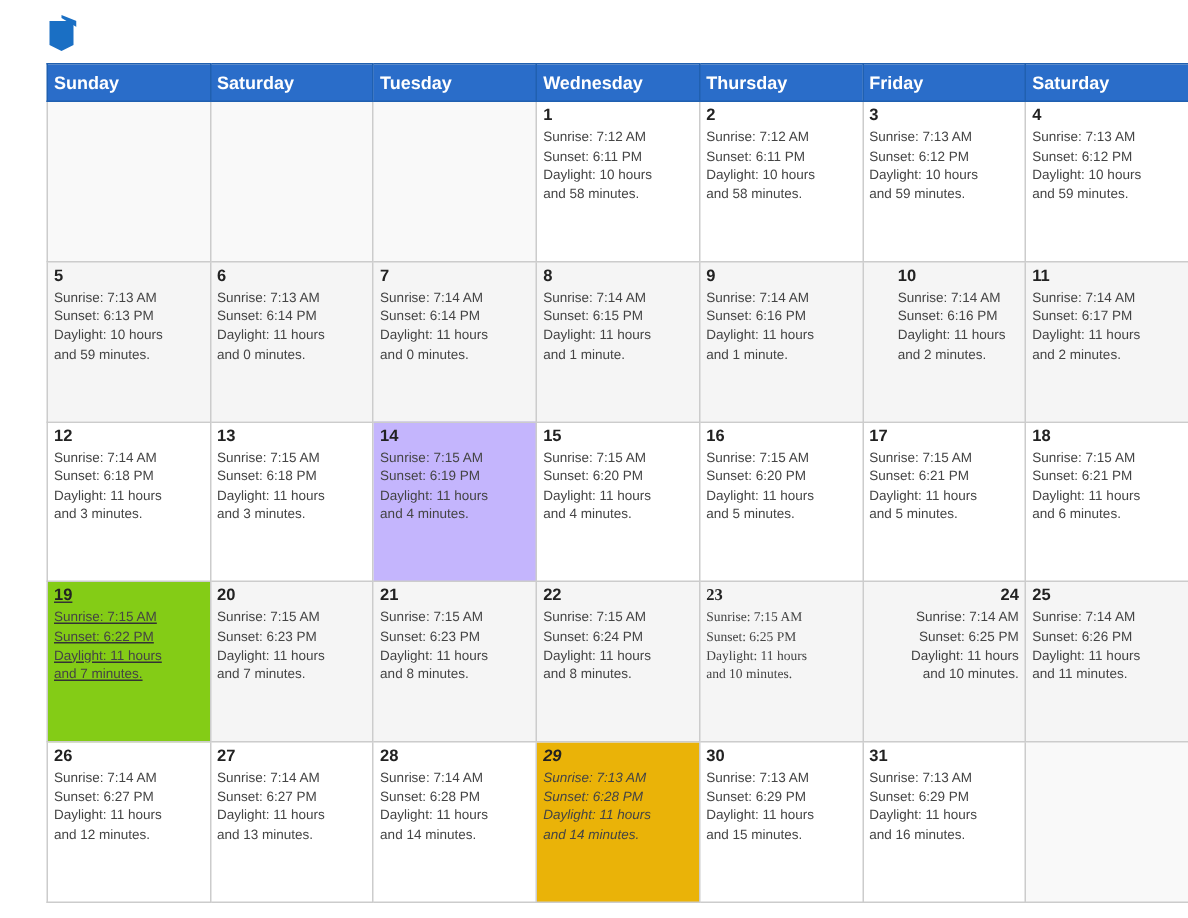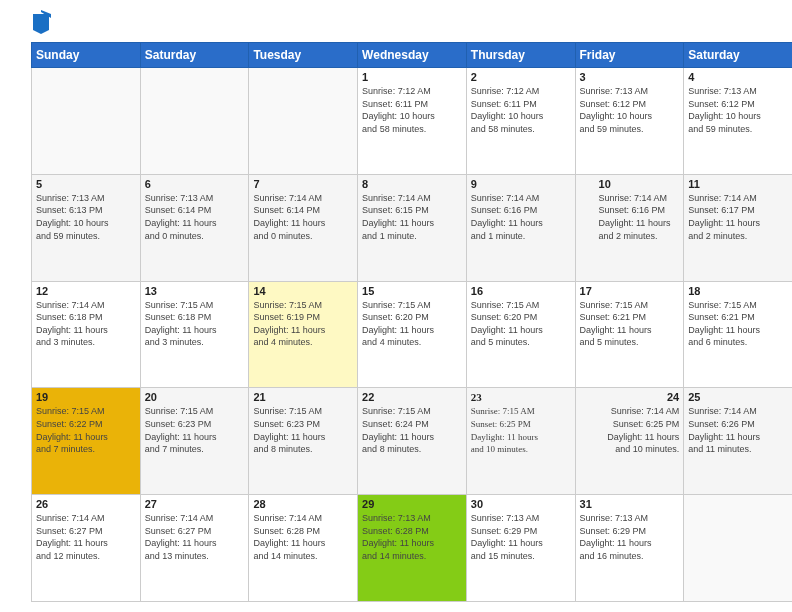--- a/index.html
+++ b/index.html
@@ -235,21 +235,21 @@
 Daylight: 11 hours
 and 3 minutes.</div>
           </td>
           <td style="background-color: rgb(255, 255, 255);">
             <div class="day-number">13</div>
             <div class="day-info" style="white-space: pre-line;">Sunrise: 7:15 AM
 Sunset: 6:18 PM
 Daylight: 11 hours
 and 3 minutes.</div>
           </td>
-          <td style="background-color: #fef9c3;">
+          <td style="background-color: #c4b5fd;">
             <div class="day-number">14</div>
             <div class="day-info" style="white-space: pre-line;">Sunrise: 7:15 AM
 Sunset: 6:19 PM
 Daylight: 11 hours
 and 4 minutes.</div>
           </td>
           <td style="background-color: rgb(255, 255, 255);">
             <div class="day-number">15</div>
             <div class="day-info" style="white-space: pre-line;">Sunrise: 7:15 AM
 Sunset: 6:20 PM
@@ -272,21 +272,21 @@
           </td>
           <td style="background-color: rgb(255, 255, 255);">
             <div class="day-number">18</div>
             <div class="day-info" style="white-space: pre-line;">Sunrise: 7:15 AM
 Sunset: 6:21 PM
 Daylight: 11 hours
 and 6 minutes.</div>
           </td>
         </tr>
         <tr>
-          <td style="background-color: #eab308;">
+          <td style="background-color: #84cc16; text-decoration: underline;">
             <div class="day-number">19</div>
             <div class="day-info" style="white-space: pre-line;">Sunrise: 7:15 AM
 Sunset: 6:22 PM
 Daylight: 11 hours
 and 7 minutes.</div>
           </td>
           <td style="background-color: rgb(245, 245, 245);">
             <div class="day-number">20</div>
             <div class="day-info" style="white-space: pre-line;">Sunrise: 7:15 AM
 Sunset: 6:23 PM
@@ -344,21 +344,21 @@
 Daylight: 11 hours
 and 13 minutes.</div>
           </td>
           <td style="background-color: rgb(255, 255, 255);">
             <div class="day-number">28</div>
             <div class="day-info" style="white-space: pre-line;">Sunrise: 7:14 AM
 Sunset: 6:28 PM
 Daylight: 11 hours
 and 14 minutes.</div>
           </td>
-          <td style="background-color: #84cc16;">
+          <td style="background-color: #eab308; font-style: italic;">
             <div class="day-number">29</div>
             <div class="day-info" style="white-space: pre-line;">Sunrise: 7:13 AM
 Sunset: 6:28 PM
 Daylight: 11 hours
 and 14 minutes.</div>
           </td>
           <td style="background-color: rgb(255, 255, 255);">
             <div class="day-number">30</div>
             <div class="day-info" style="white-space: pre-line;">Sunrise: 7:13 AM
 Sunset: 6:29 PM

